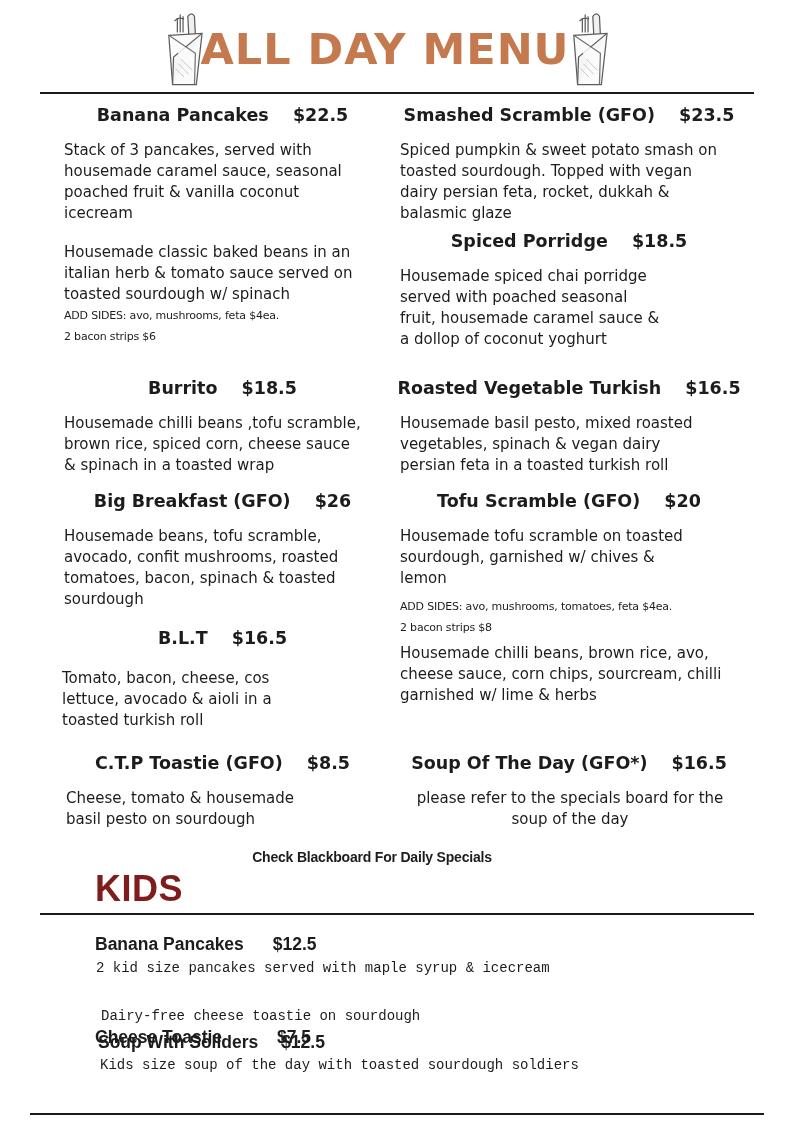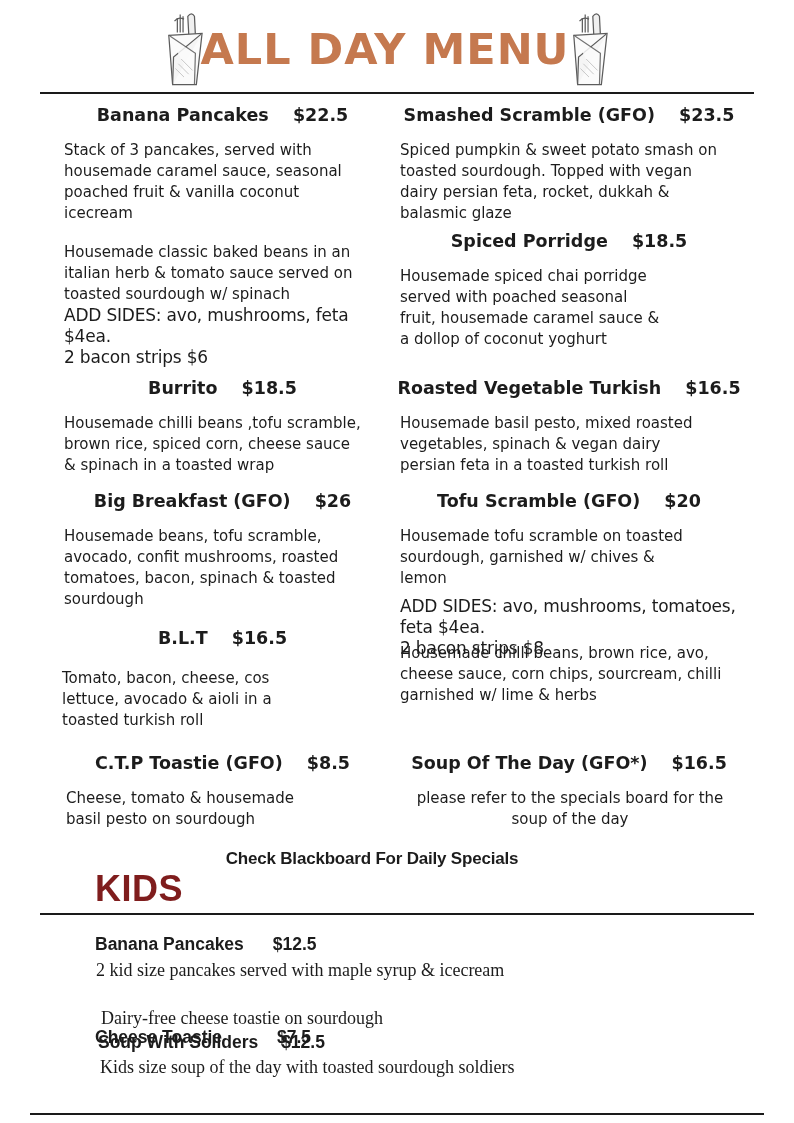--- a/index.html
+++ b/index.html
@@ -32,50 +32,50 @@
     font-size:17.5px;font-weight:bold;line-height:24px;
     white-space:nowrap;
   }
   .item-heading .pr{margin-left:18px;}
   .desc{
     margin:13px 0 0 0;padding-left:14px;
     font-size:15px;line-height:21px;
   }
   .note{
     margin:0;padding-left:14px;
-    font-size:17px;line-height:21px;
+    font-size:11px;line-height:21px;
     white-space:pre-line;letter-spacing:-0.2px;
   }
   .note:empty{display:none;}
   .note-gap{margin-top:7px;}
   .desc-center{text-align:center;padding-left:0;}
   .col-right .desc,.col-right .note{padding-left:10px;}
   
   .specials{
     position:absolute;top:849px;left:0;width:744px;
     text-align:center;margin:0;
     font-family:"Liberation Sans",sans-serif;
-    font-size:17px;font-weight:bold;letter-spacing:-0.2px;
+    font-size:14px;font-weight:bold;letter-spacing:-0.2px;
   }
   .kids-title{
     position:absolute;top:868px;left:95px;margin:0;
     font-family:"Liberation Sans",sans-serif;
     font-size:36px;font-weight:bold;letter-spacing:0.5px;
     color:#7f1d1d;
   }
   .kids-item-name{
     position:absolute;left:95px;margin:0;
     font-family:"Liberation Sans",sans-serif;
     font-size:17.5px;font-weight:bold;white-space:nowrap;
   }
   .kids-item-name .pr{margin-left:24px;}
   .kids-item-desc{
     position:absolute;left:96px;margin:0;
-    font-family:Liberation Serif, serif;
-    font-size:18px;white-space:nowrap;
+    font-family:Liberation Mono, monospace;
+    font-size:14px;white-space:nowrap;
   }
   svg .sketch{stroke:#5c5c5c;stroke-width:1.3;fill:none;}
 </style>
 </head>
 <body>
 
 <div class="page">
 
   <span class="icon-wrap icon-left">
     <svg viewBox="0 0 80 85" width="76" height="84">

